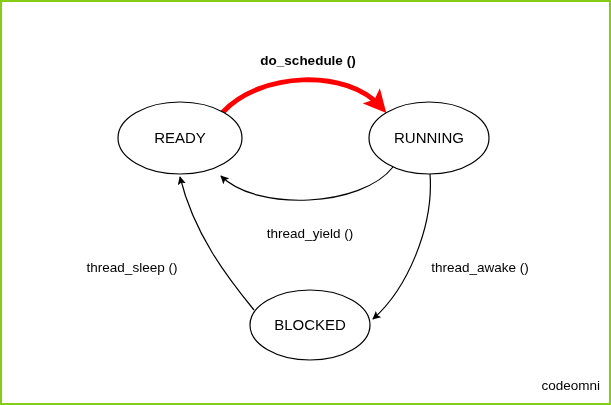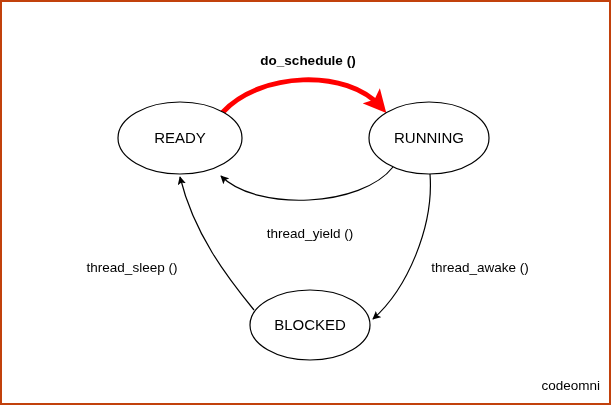--- a/index.html
+++ b/index.html
@@ -11,21 +11,21 @@
     width: 611px;
     height: 405px;
     overflow: hidden;
     font-family: "Liberation Sans", sans-serif;
   }
   #diagram-frame {
     position: relative;
     width: 611px;
     height: 405px;
     box-sizing: border-box;
-    border: 2px solid #c2410c;
+    border: 2px solid #84cc16;
     background: #ffffff;
   }
   #diagram-svg {
     position: absolute;
     left: 0;
     top: 0;
     width: 611px;
     height: 405px;
     display: block;
   }

